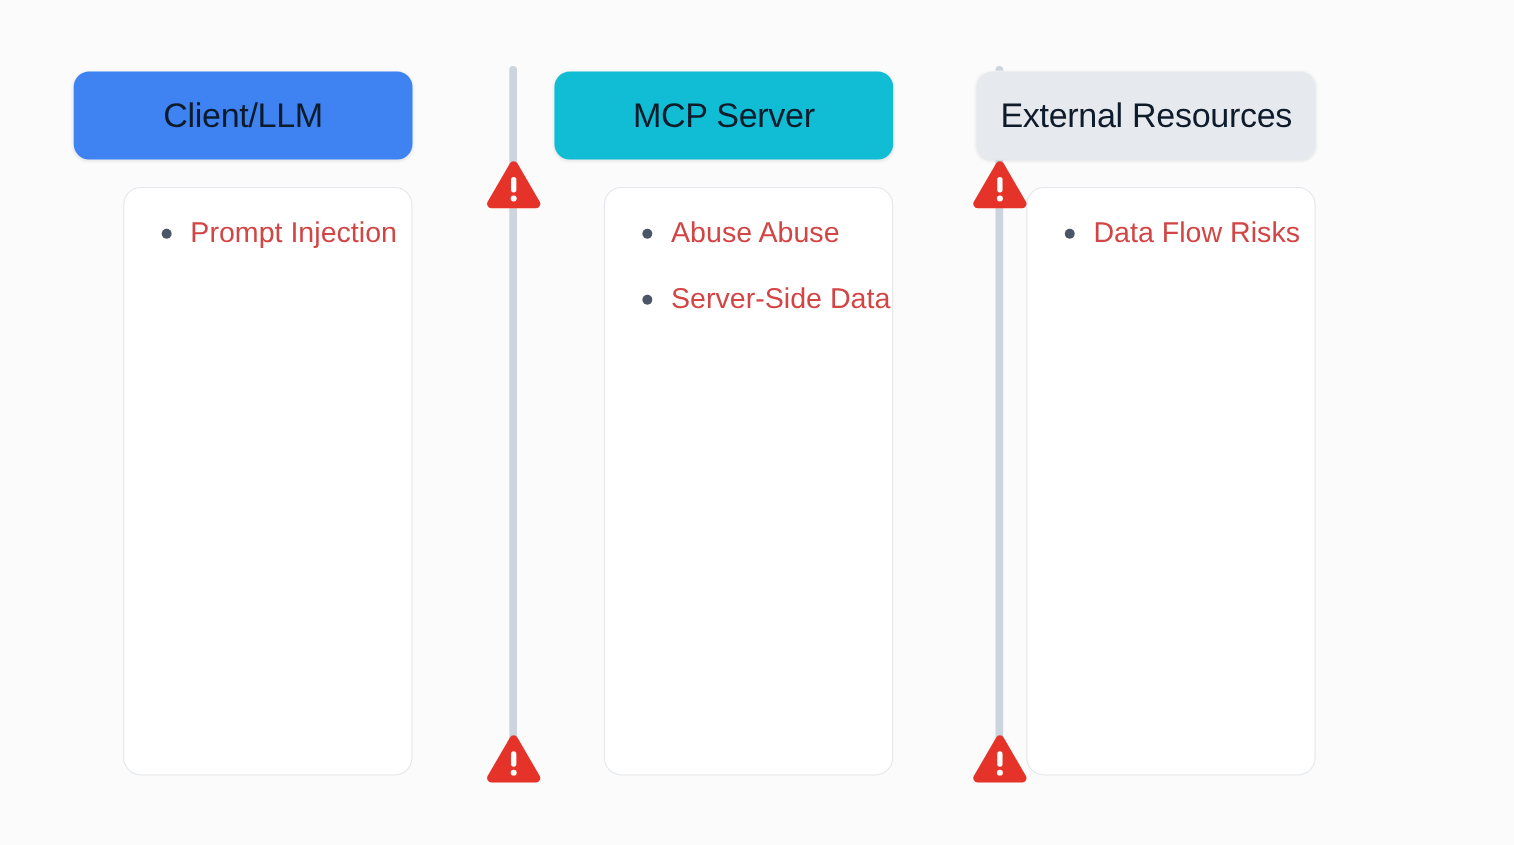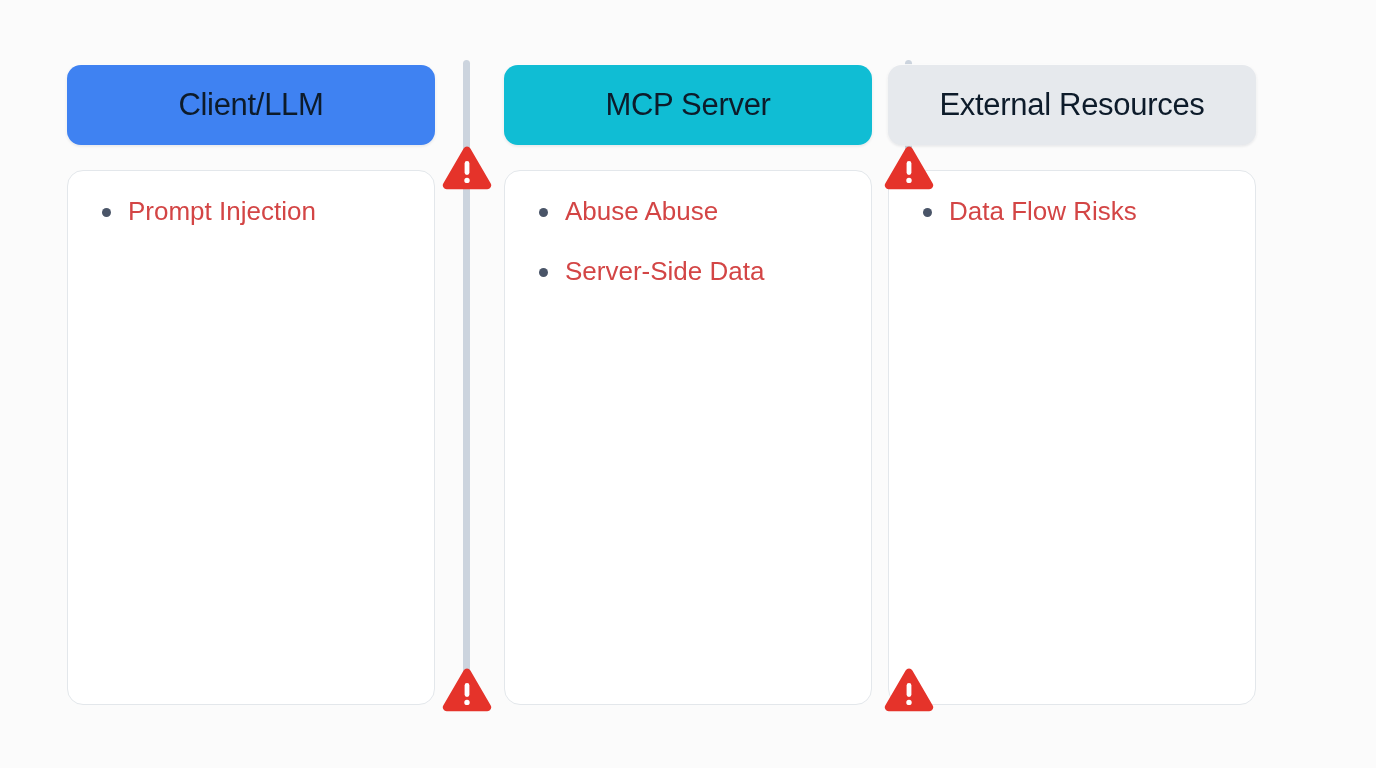--- a/index.html
+++ b/index.html
@@ -17,21 +17,21 @@
   #stage {
     position: relative;
     width: 1376px;
     height: 768px;
   }
 
   
   .column {
     position: absolute;
     top: 65px;
-    width: 368px;
+    width: 308px;
   }
   .col-0 { left: 67px; }
   .col-1 { left: 504px; }
   .col-2 { left: 888px; }
 
   .col-header {
     box-sizing: border-box;
     height: 80px;
     border-radius: 14px;
     display: flex;
@@ -49,20 +49,21 @@
   .col-header.tone-grey  { background: #e6e9ed; }
 
   .col-card {
     box-sizing: border-box;
     margin-top: 25px;
     height: 535px;
     background: #ffffff;
     border: 1px solid #e3e7eb;
     border-radius: 16px;
     padding: 26px 0 0 0;
+    margin-left: 45px;
   }
 
   .risk-list {
     list-style: none;
     margin: 0;
     padding: 0 18px 0 34px;
   }
   .risk-item {
     position: relative;
     font-size: 26px;

